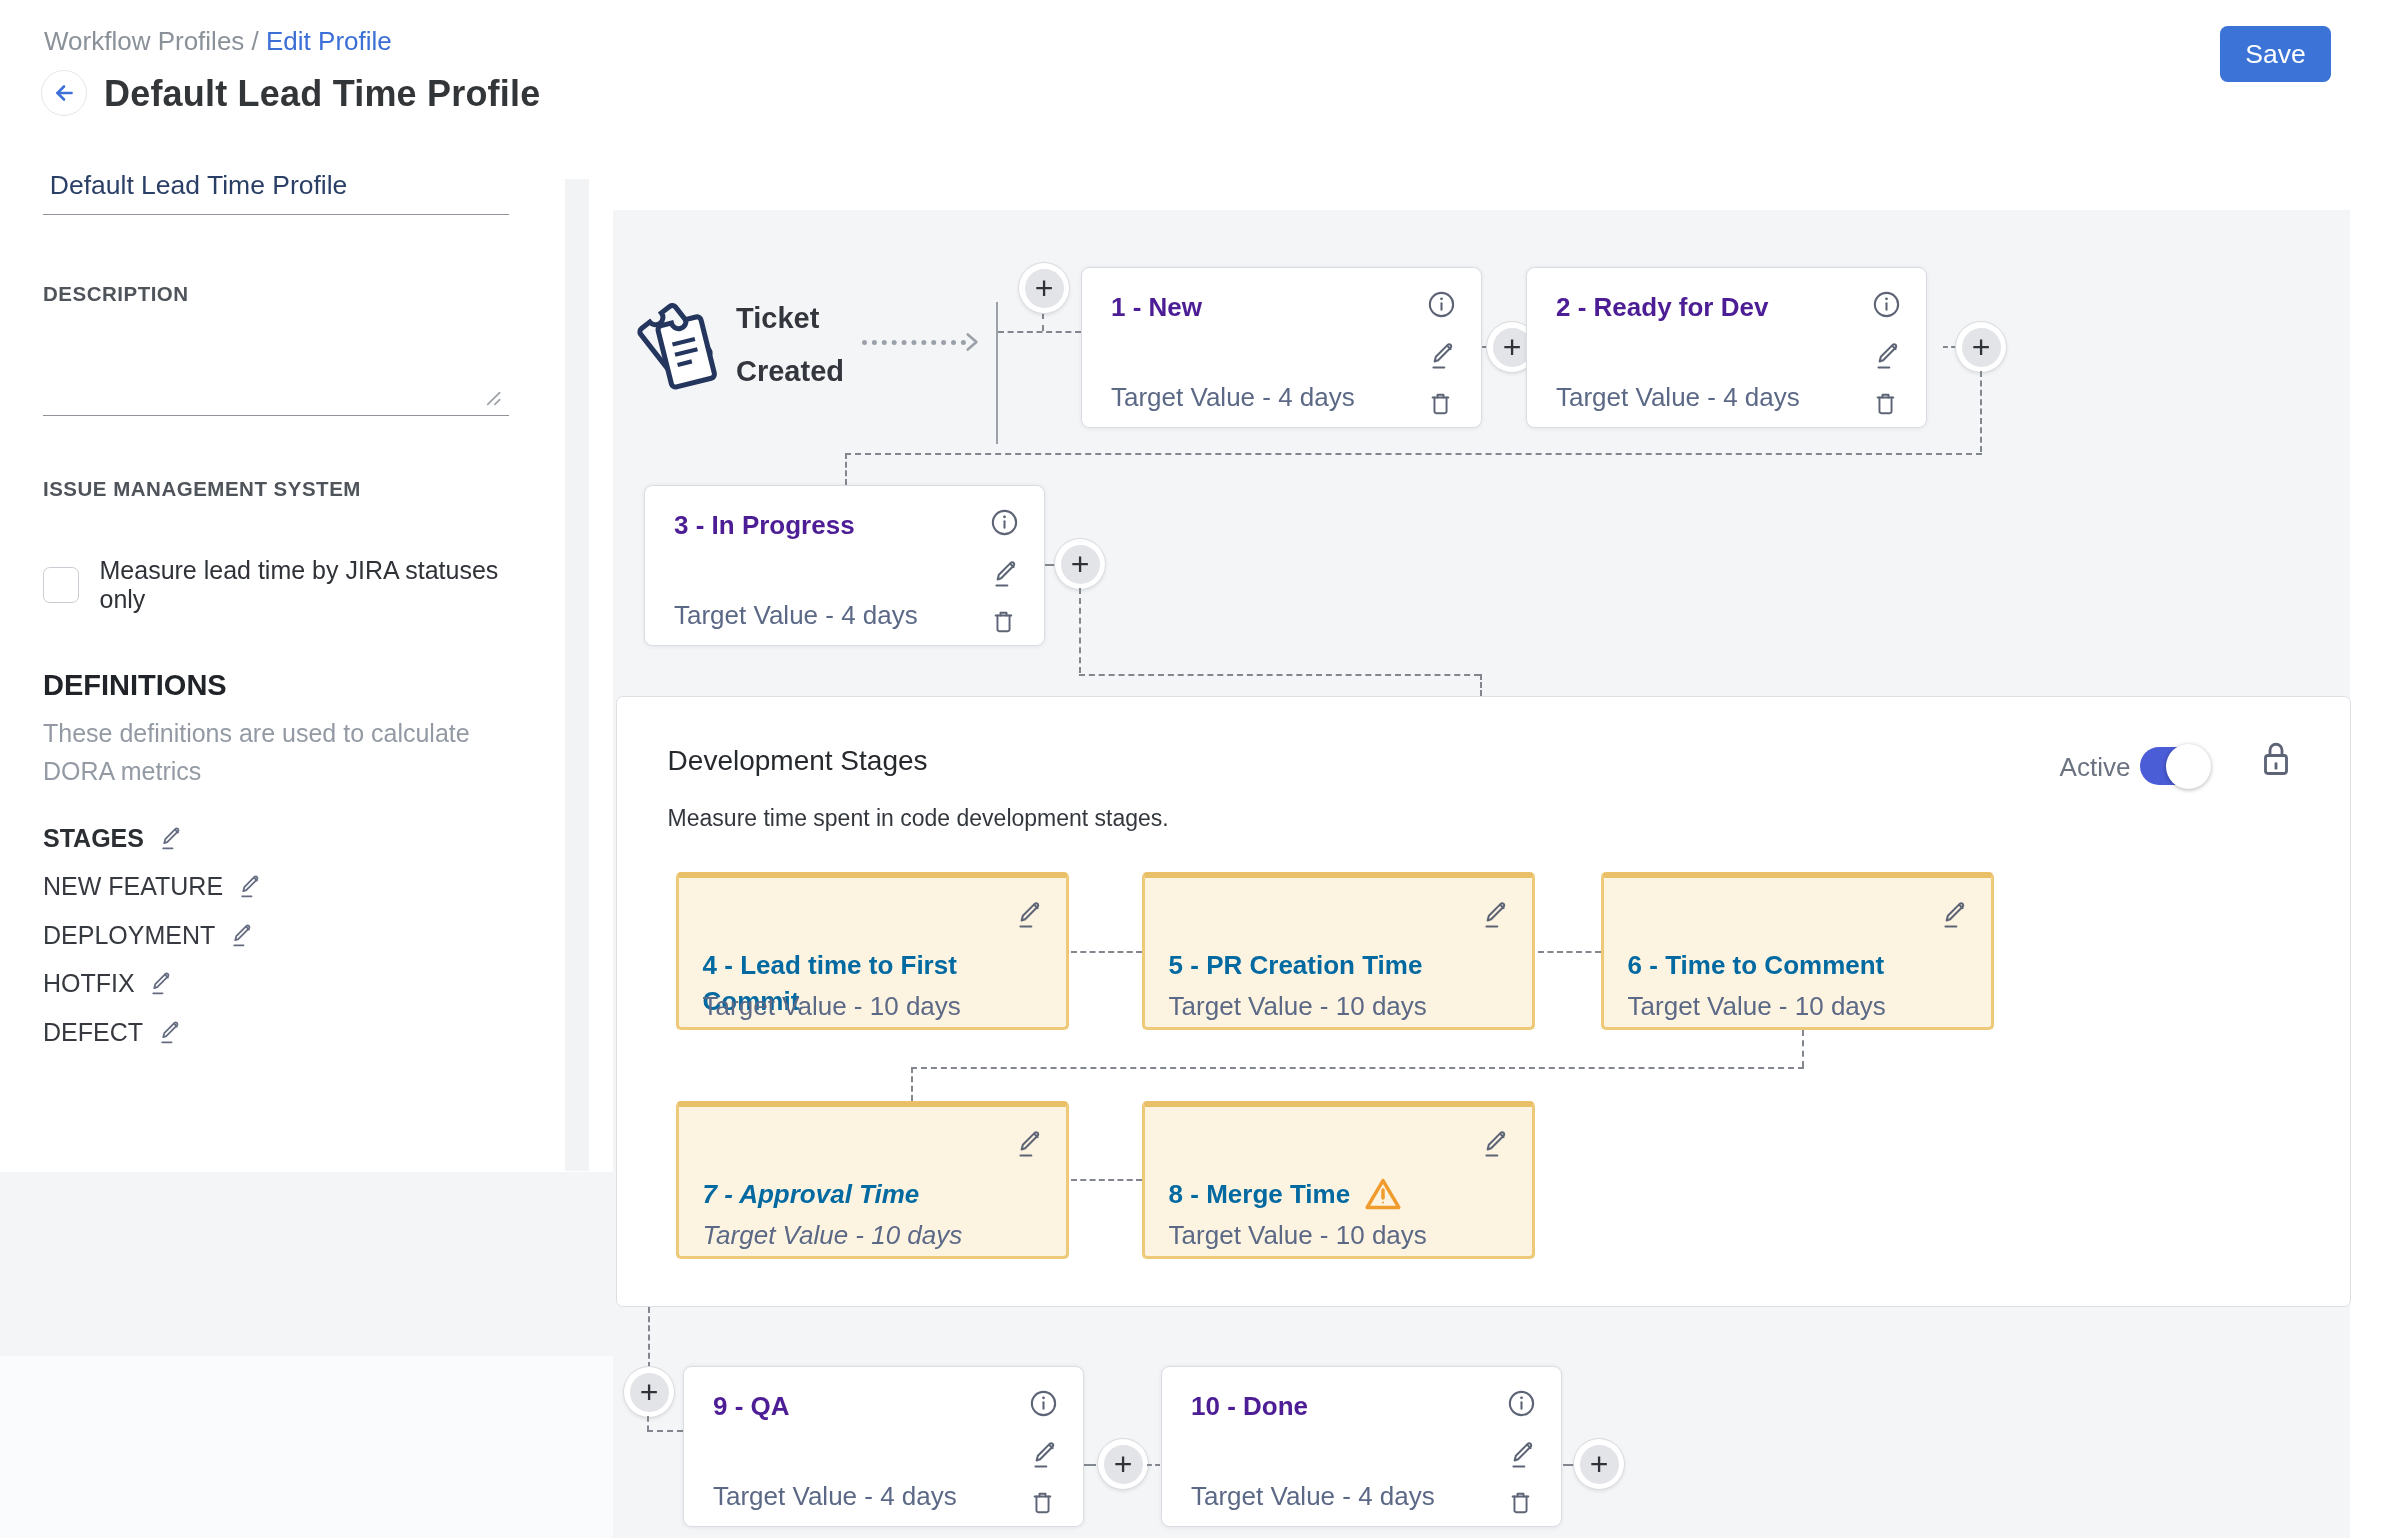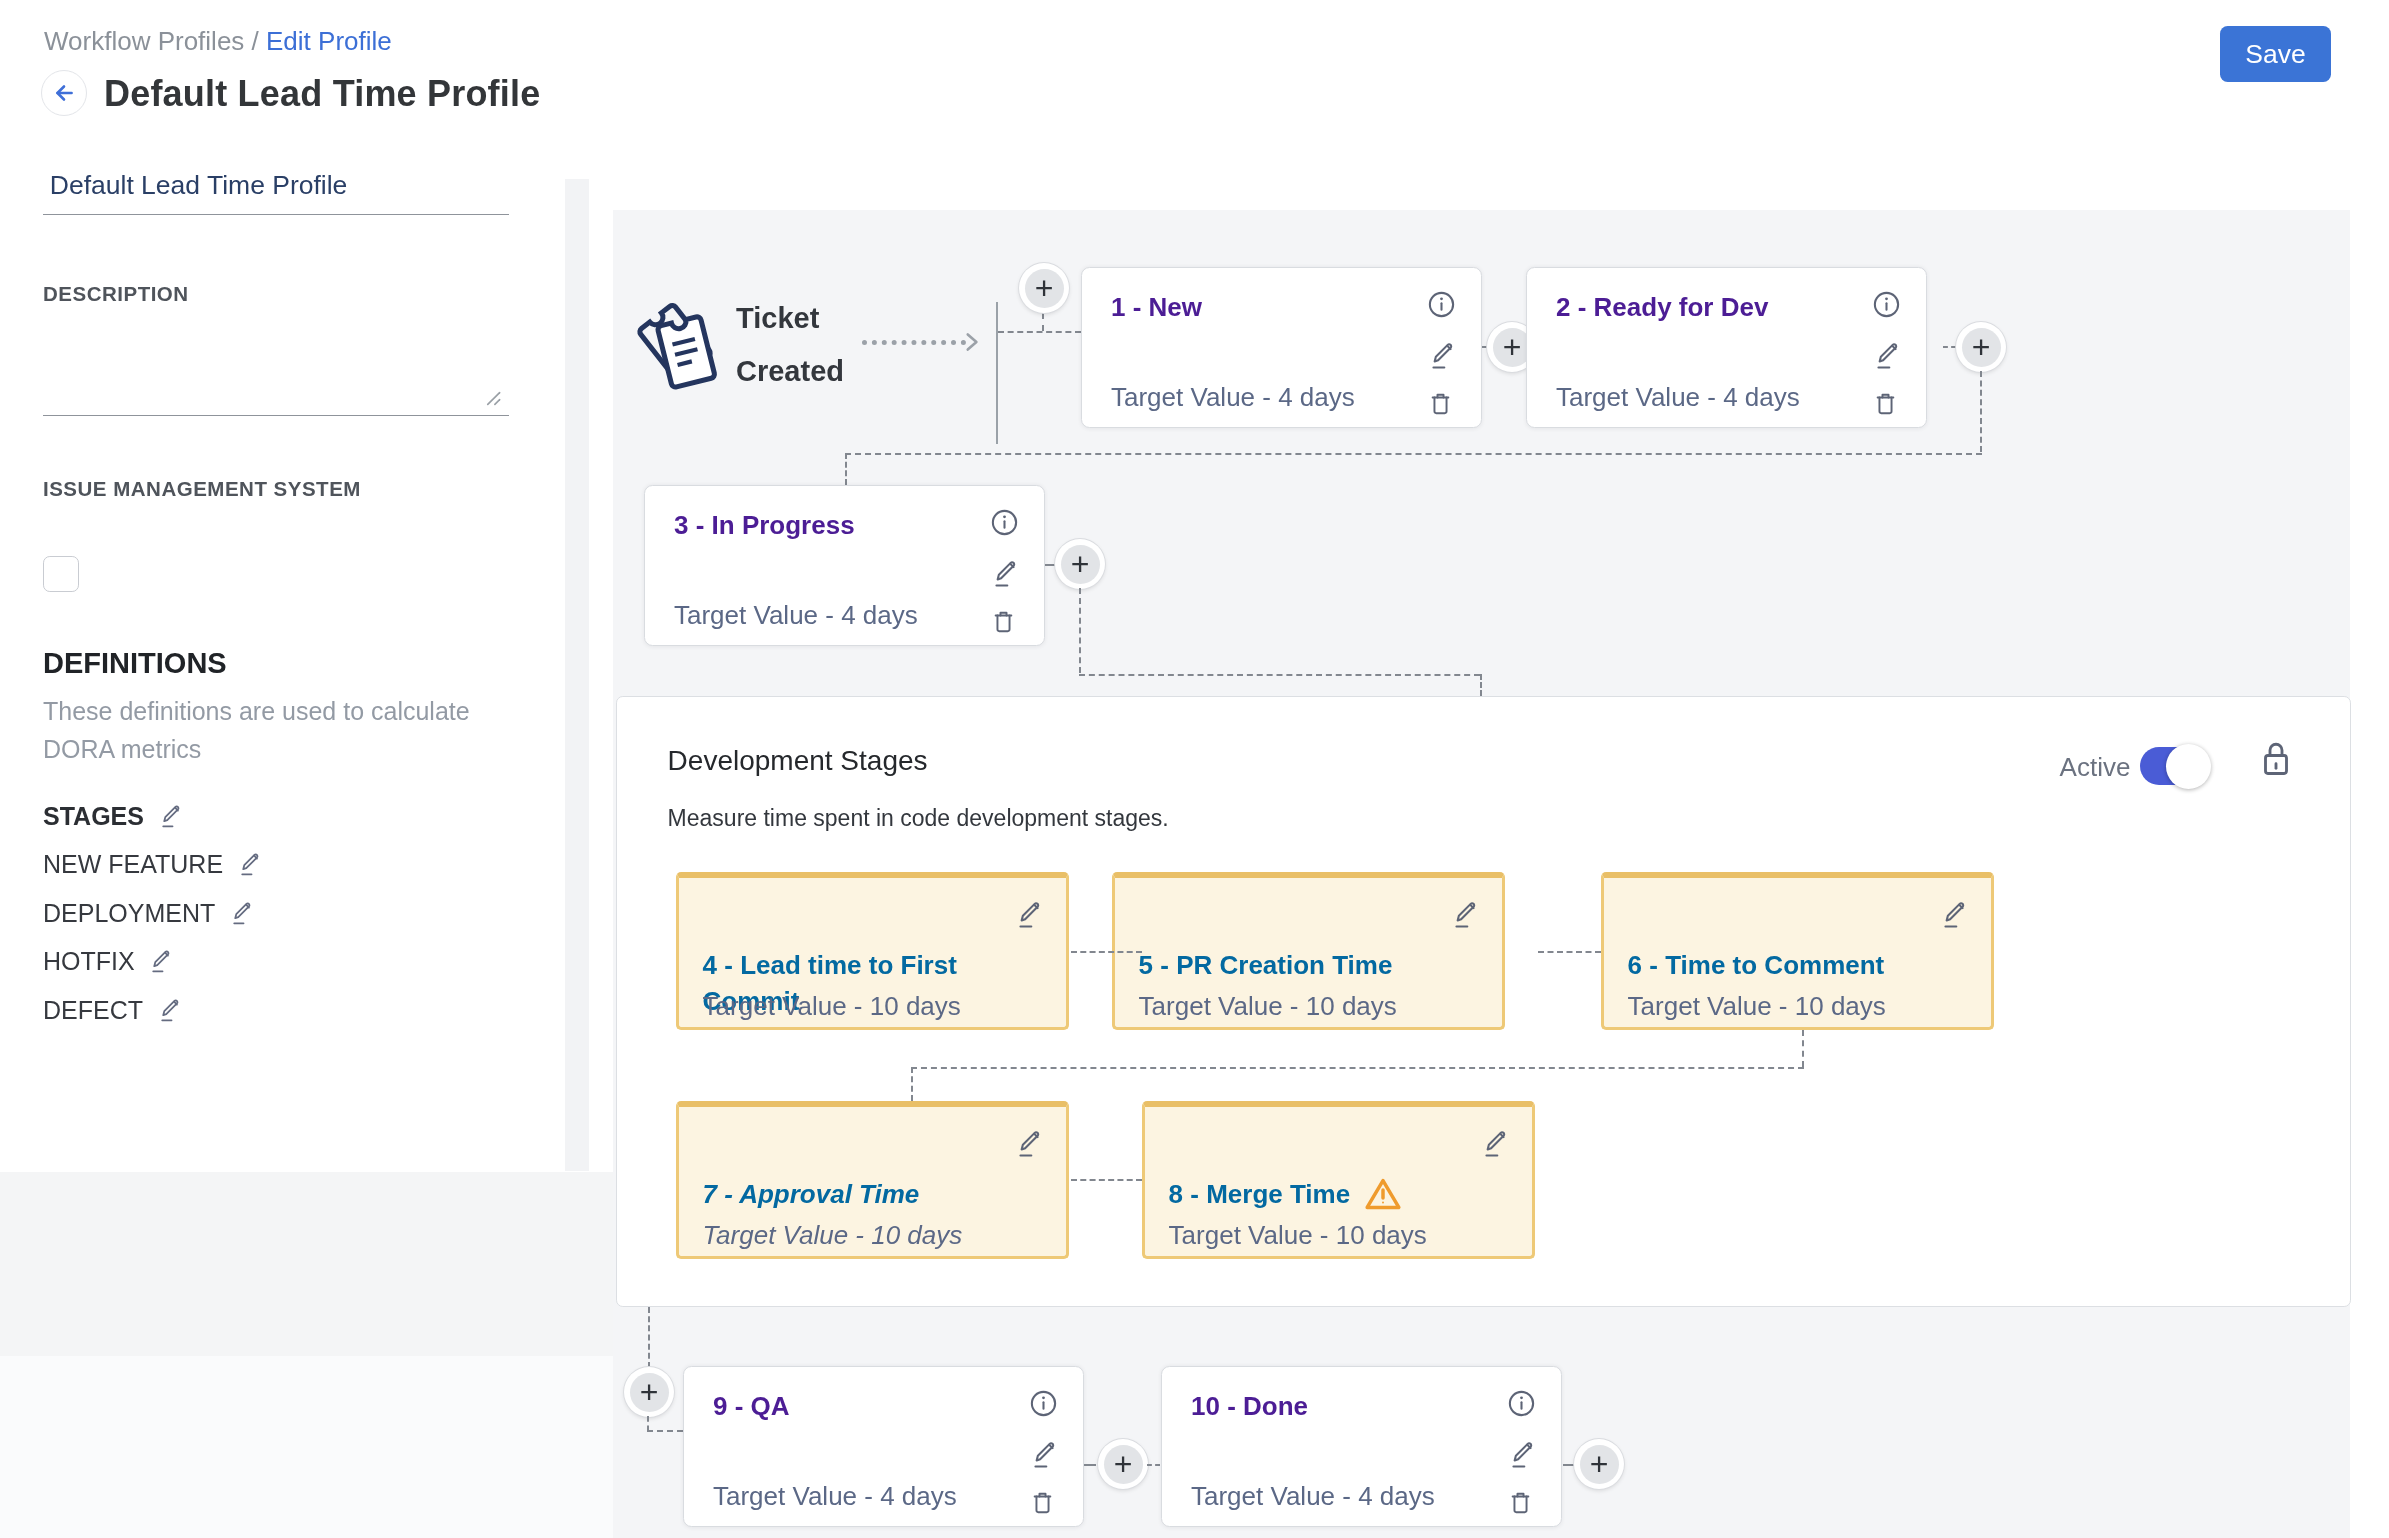--- a/index.html
+++ b/index.html
@@ -123,20 +123,21 @@
             <path d="M14 3L4 13"></path>
             <path d="M14 9l-4 4"></path>
           </svg>
       </span>
     </div>
 
     <div class="fld-label mt72">ISSUE MANAGEMENT SYSTEM</div>
 
     <div class="check-row mt64">
       <div class="checkbox"></div>
+      <div class="check-label">Measure lead time by JIRA statuses only</div>
     </div>
 
     <div class="defs-title mt64">DEFINITIONS</div>
     <div class="defs-help">These definitions are used to calculate DORA metrics</div>
 
     <div class="mt40">
       <div class="stage-link hd">
         <span class="lbl">STAGES</span>
         <span>
           <svg width="26" height="27" viewBox="0 0 24 26" fill="none" stroke="#646b80" stroke-width="1.7" stroke-linecap="round" stroke-linejoin="round">
@@ -329,21 +330,21 @@
             <span class="txt">4 - Lead time to First Commit</span>
           </div>
         <span class="pen">
           <svg width="29" height="32" viewBox="0 0 24 26" fill="none" stroke="#5d6476" stroke-width="1.7" stroke-linecap="round" stroke-linejoin="round">
               <path d="M15.7 4.3l3 3M5.5 17.5l1-3.9L16.3 3.8a1.7 1.7 0 0 1 2.9 1.2 1.7 1.7 0 0 1-.5 1.2L8.4 16.5l-2.9 1z"></path>
               <path d="M4.5 22.5h9"></path>
             </svg>
         </span>
         <div class="target">Target Value - 10 days</div>
       </div>
-      <div class="ycard" style="left:495px;top:175px;">
+      <div class="ycard" style="left:525px;top:175px;">
         <div class="t">
             <span class="txt">5 - PR Creation Time</span>
           </div>
         <span class="pen">
           <svg width="29" height="32" viewBox="0 0 24 26" fill="none" stroke="#5d6476" stroke-width="1.7" stroke-linecap="round" stroke-linejoin="round">
               <path d="M15.7 4.3l3 3M5.5 17.5l1-3.9L16.3 3.8a1.7 1.7 0 0 1 2.9 1.2 1.7 1.7 0 0 1-.5 1.2L8.4 16.5l-2.9 1z"></path>
               <path d="M4.5 22.5h9"></path>
             </svg>
         </span>
         <div class="target">Target Value - 10 days</div>

